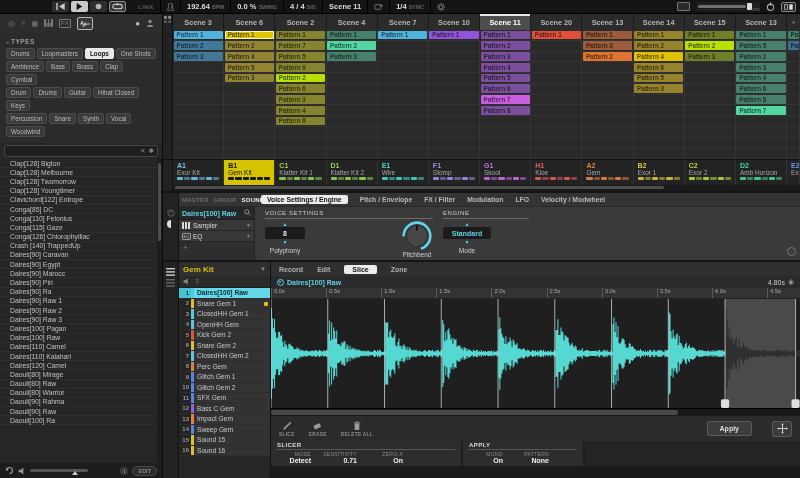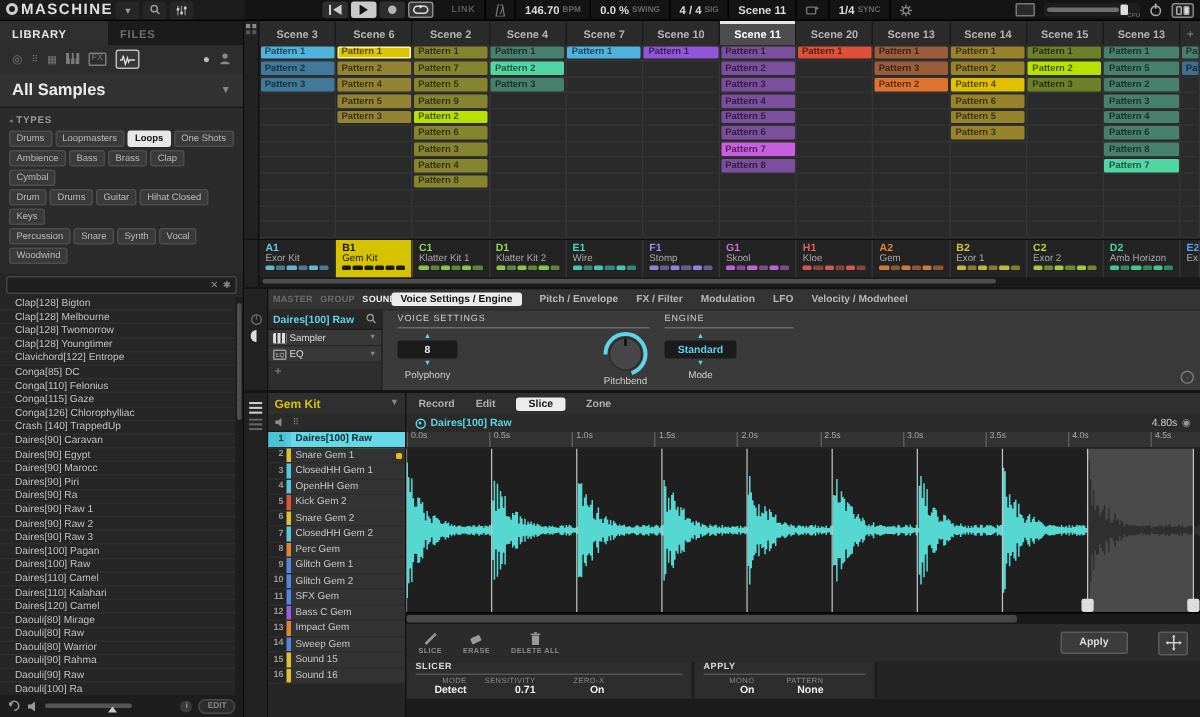--- a/index.html
+++ b/index.html
@@ -178,40 +178,20 @@
   .pcellp .pl { font-size:5px; color:#8a8a8a; letter-spacing:.3px; }
   .pcellp .pv { font-size:7px; font-weight:bold; color:#f0f0f0; }
   .ed-bottom { flex:0 0 12px; background:#1b1b1b; }
 </style>
 </head>
 <body>
 
 <div class="app">
 
   <div class="tophdr">
-    <div class="logo-zone">
-      <span class="logo"><span class="ring"></span><span>MASCHINE</span></span>
-      <span class="hbtn">▾</span>
-      <span class="hbtn">
-        <svg width="7" height="7" viewBox="0 0 10 10">
-            <circle cx="4" cy="4" r="3" fill="none" stroke="#999" stroke-width="1.4"></circle>
-            <line x1="6.3" y1="6.3" x2="9" y2="9" stroke="#999" stroke-width="1.4"></line>
-          </svg>
-      </span>
-      <span class="hbtn">
-        <svg width="8" height="8" viewBox="0 0 10 10">
-            <line x1="2" y1="1" x2="2" y2="9" stroke="#999"></line>
-            <line x1="5" y1="1" x2="5" y2="9" stroke="#999"></line>
-            <line x1="8" y1="1" x2="8" y2="9" stroke="#999"></line>
-            <rect x="1" y="3" width="2.2" height="2" fill="#ccc"></rect>
-            <rect x="4" y="6" width="2.2" height="2" fill="#ccc"></rect>
-            <rect x="7" y="2" width="2.2" height="2" fill="#ccc"></rect>
-          </svg>
-      </span>
-    </div>
     <div class="transport">
       <span class="tbtn">
         <svg width="9" height="7" viewBox="0 0 12 10">
             <rect x="0" y="0" width="2" height="10" fill="#ccc"></rect>
             <polygon points="12,0 4,5 12,10" fill="#ccc"></polygon>
           </svg>
       </span>
       <span class="tbtn play">
         <svg width="7" height="7" viewBox="0 0 10 10">
             <polygon points="1,0 9,5 1,10" fill="#111"></polygon>
@@ -232,21 +212,21 @@
     <div class="hfield" style="border-left:none;margin-left:6px">
         <span class="dim">LINK</span>
       </div>
     <div class="hfield">
       <svg width="7" height="8" viewBox="0 0 10 11">
           <polygon points="3,0 7,0 9,11 1,11" fill="none" stroke="#777" stroke-width="1.2"></polygon>
           <line x1="5" y1="9" x2="8" y2="2" stroke="#777"></line>
         </svg>
     </div>
     <div class="hfield">
-        <span class="hval">146.70</span>
+        <span class="hval">192.64</span>
         <span class="hunit">BPM</span>
       </div>
     <div class="hfield">
         <span class="hval">0.0 %</span>
         <span class="hunit">SWING</span>
       </div>
     <div class="hfield">
         <span class="hval">4 / 4</span>
         <span class="hunit">SIG</span>
       </div>
@@ -292,24 +272,20 @@
       <span class="nibox">
           <i></i>
           <i class="f"></i>
         </span>
     </div>
   </div>
 
   <div class="mainrow">
 
     <div class="sidebar">
-      <div class="sb-tabs">
-          <div class="sb-tab act">LIBRARY</div>
-          <div class="sb-tab">FILES</div>
-        </div>
       <div class="sb-icons">
         <span>◎</span>
         <span style="font-size:6px">⠿</span>
         <span style="font-size:7px">▦</span>
         <span>
           <svg width="9" height="8" viewBox="0 0 12 10">
               <rect x="0" y="0" width="12" height="10" fill="#7a7a7a"></rect>
               <line x1="4" y1="0" x2="4" y2="10" stroke="#2d2d2d"></line>
               <line x1="8" y1="0" x2="8" y2="10" stroke="#2d2d2d"></line>
               <rect x="2.8" y="0" width="2.4" height="5" fill="#2d2d2d"></rect>
@@ -323,24 +299,20 @@
             </svg>
         </span>
         <span class="spacer"></span>
         <span style="font-size:8px;color:#bbb">●</span>
         <span>
           <svg width="8" height="8" viewBox="0 0 10 10">
               <circle cx="5" cy="3" r="2.2" fill="#8a8a8a"></circle>
               <path d="M1 10 C1 6.8 9 6.8 9 10 Z" fill="#8a8a8a"></path>
             </svg>
         </span>
-      </div>
-      <div class="sb-coll">
-        <span>All Samples</span>
-        <span class="car">▼</span>
       </div>
       <div class="sb-types">
         <div class="types-lbl"><span class="tri">◂ </span><span>TYPES</span></div>
         <div class="chiprow">
             <div class="chip">Drums</div>
             <div class="chip">Loopmasters</div>
             <div class="chip on">Loops</div>
             <div class="chip">One Shots</div>
           </div>
         <div>

